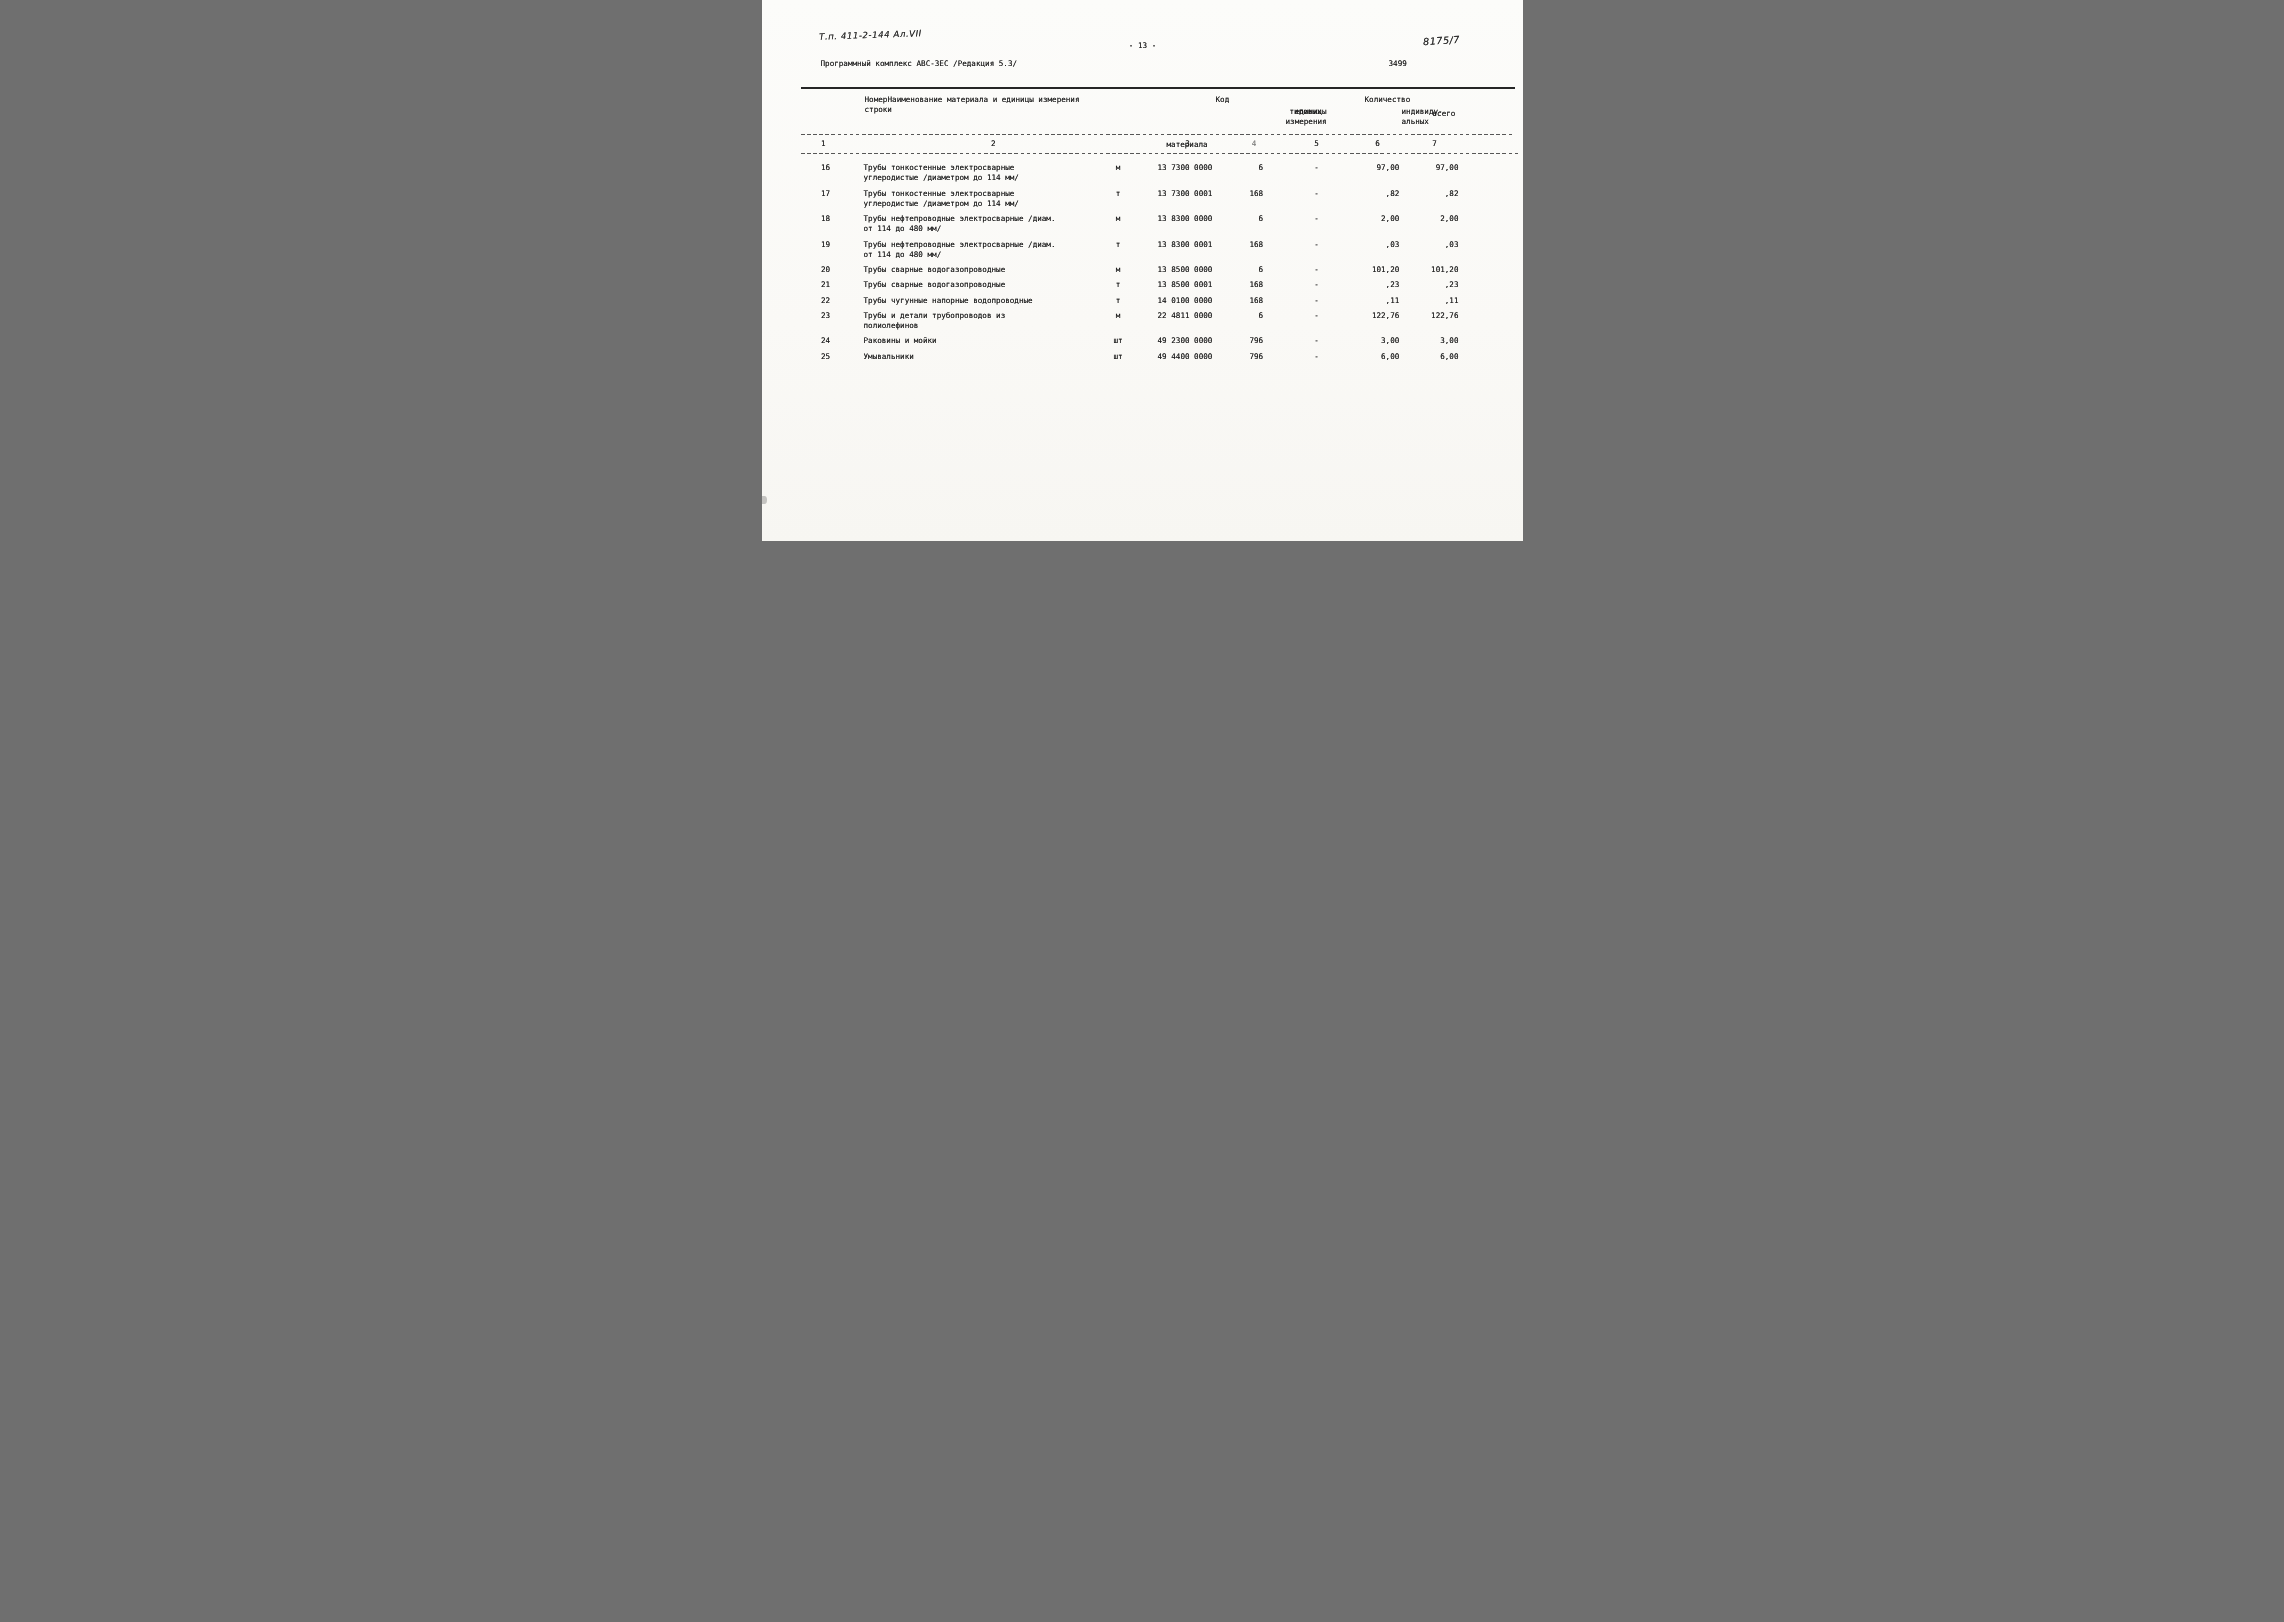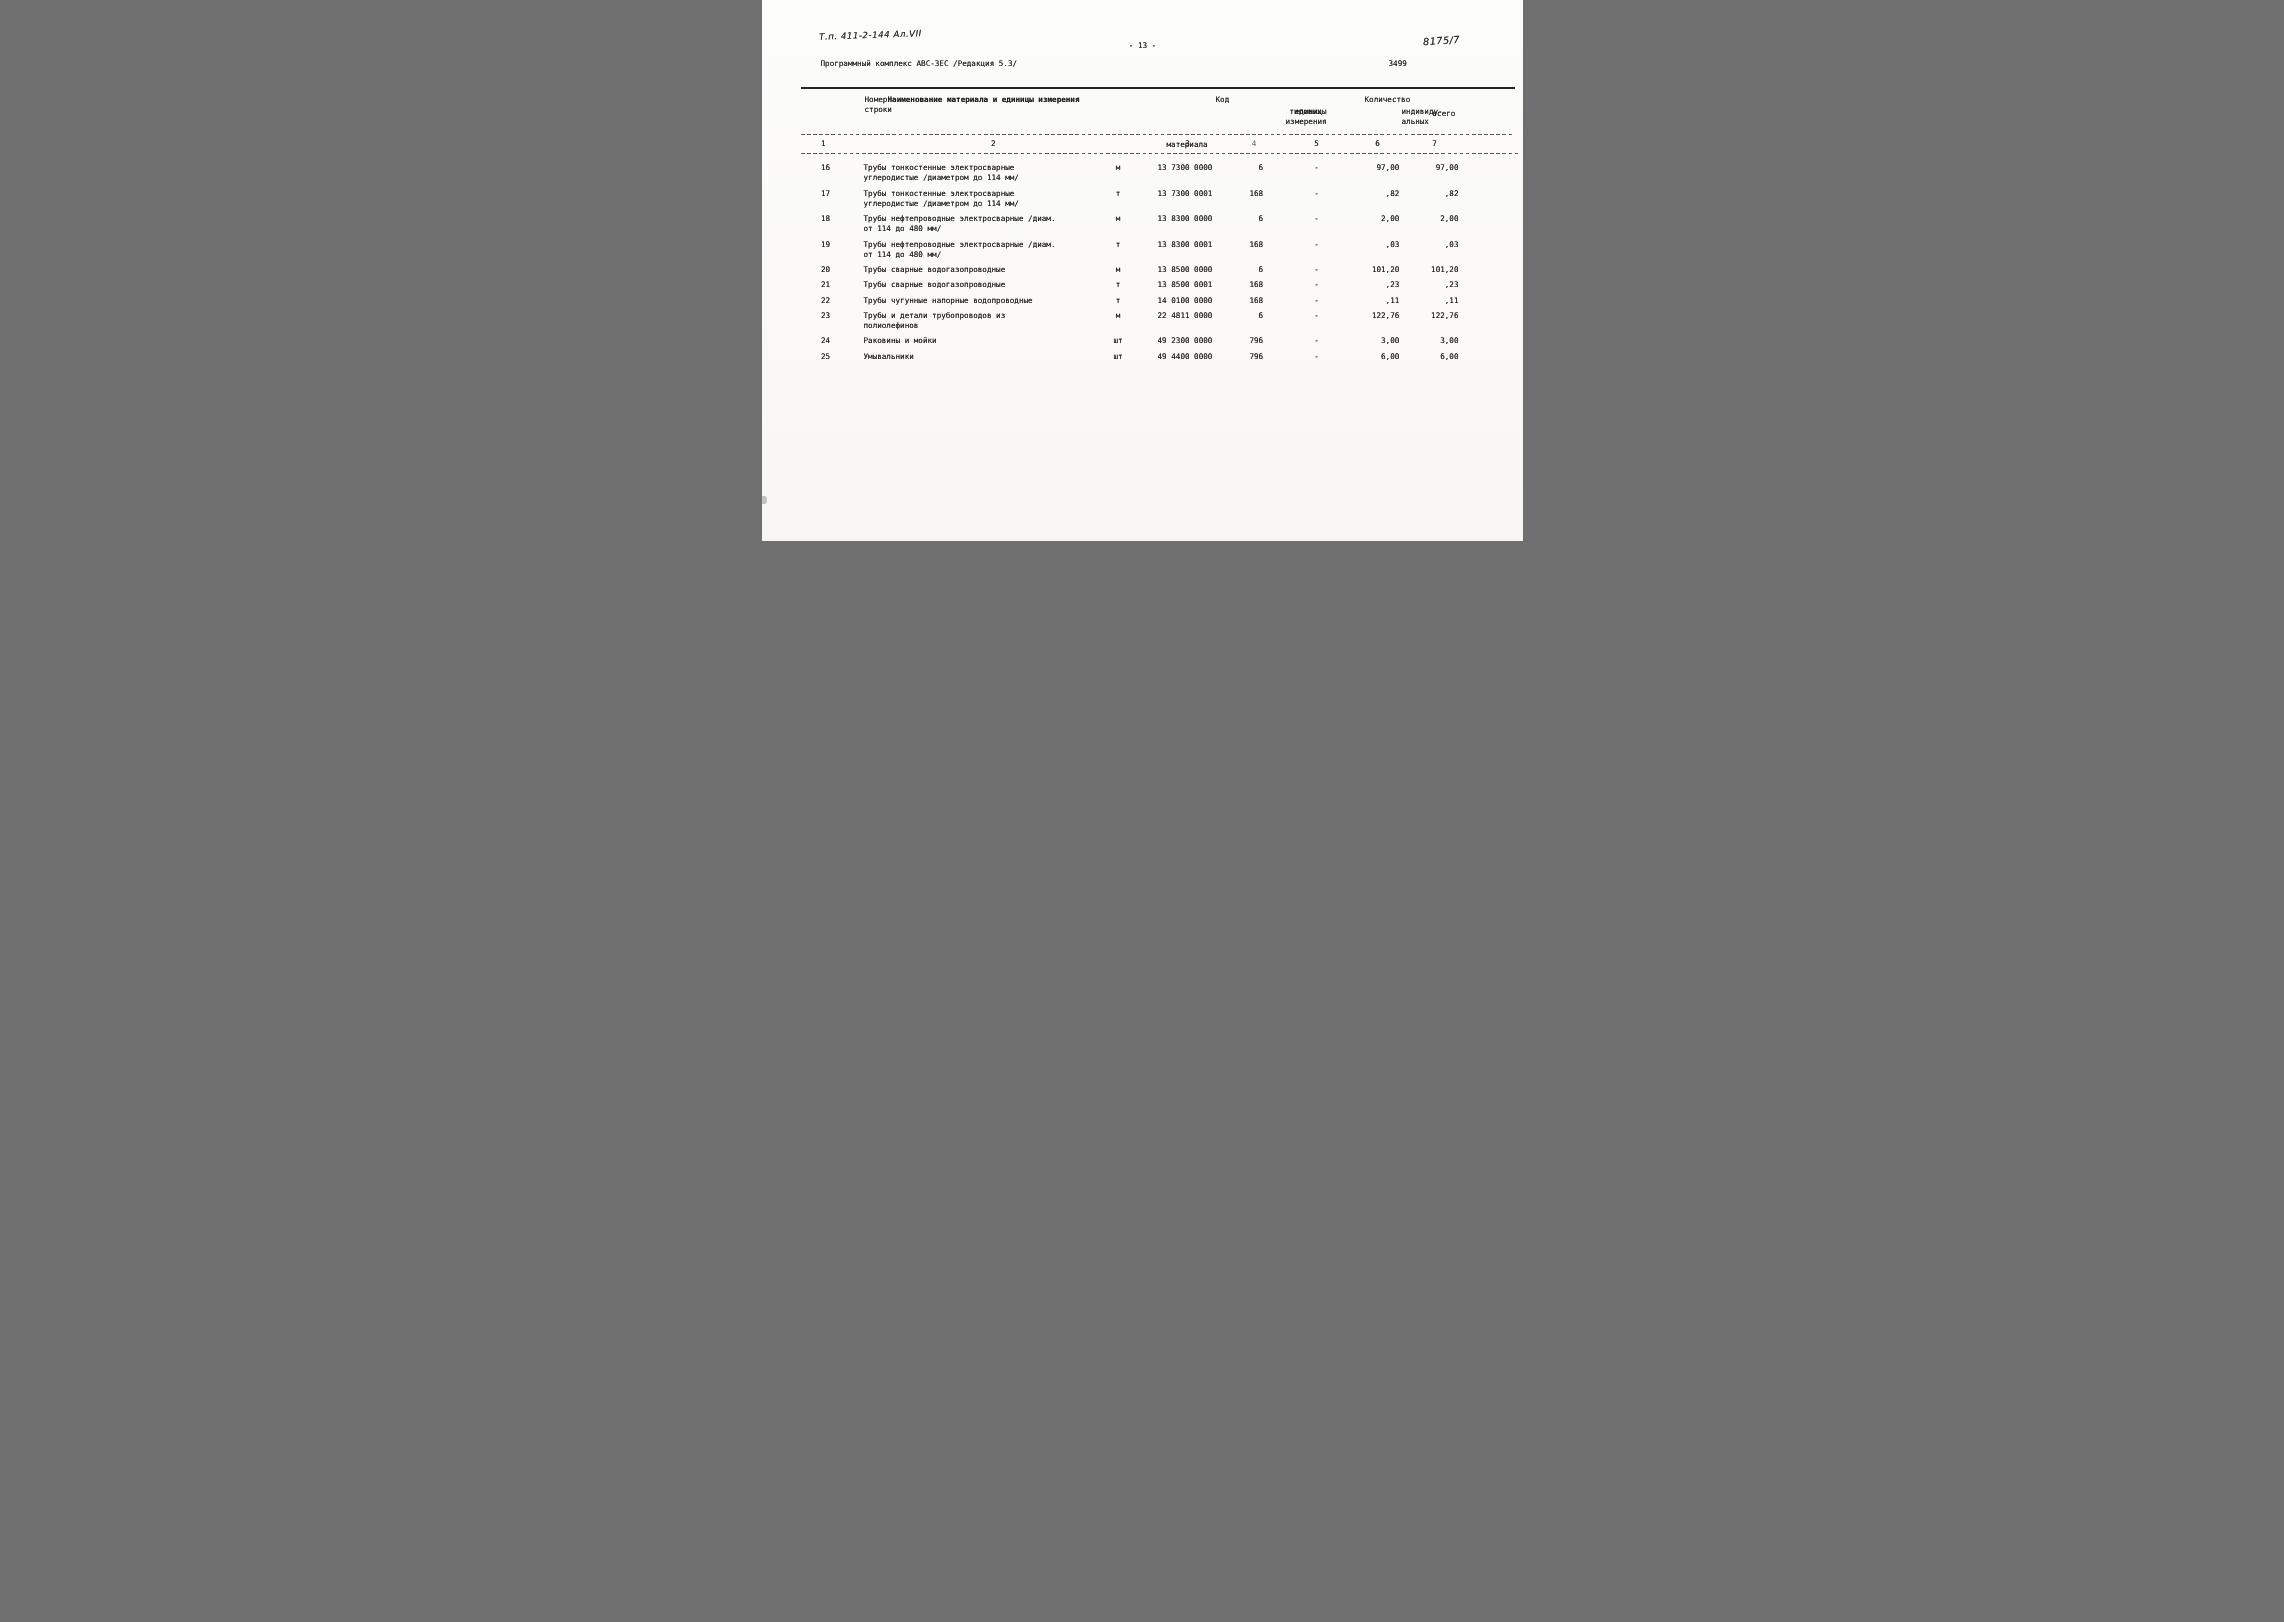--- a/index.html
+++ b/index.html
@@ -37,21 +37,21 @@
                  box-shadow:0 1.5px 0 -1px rgba(40,40,40,.45); }
   .rule-dashed { height:1px;
     background:repeating-linear-gradient(90deg,#3a3a3a 0 3.6px, transparent 3.6px 6.1px);
     opacity:.85; }
   .rule-d1 { top:134px; }
   .rule-d2 { top:153px; width:719px; }
 
   
   .th { position:absolute; }
   .th-rownum { left:59px; top:95px; }
-  .th-name   { left:126px; top:95px;font-weight:bold; }
+  .th-name   { left:126px; top:95px; }
   .th-kod    { left:454px; top:95px; }
   .th-mat    { left:405px; top:107px;margin-top:33px; }
   .th-ucode  { left:480px; top:107px;text-align:right; }
   .th-typ    { left:528px; top:107px; }
   .th-qty    { left:596px; top:95px;padding-left:7px; }
   .th-ind    { left:596px; top:107px; }
   .th-tot    { left:671px; top:109px; }
 
   
   .grid {

